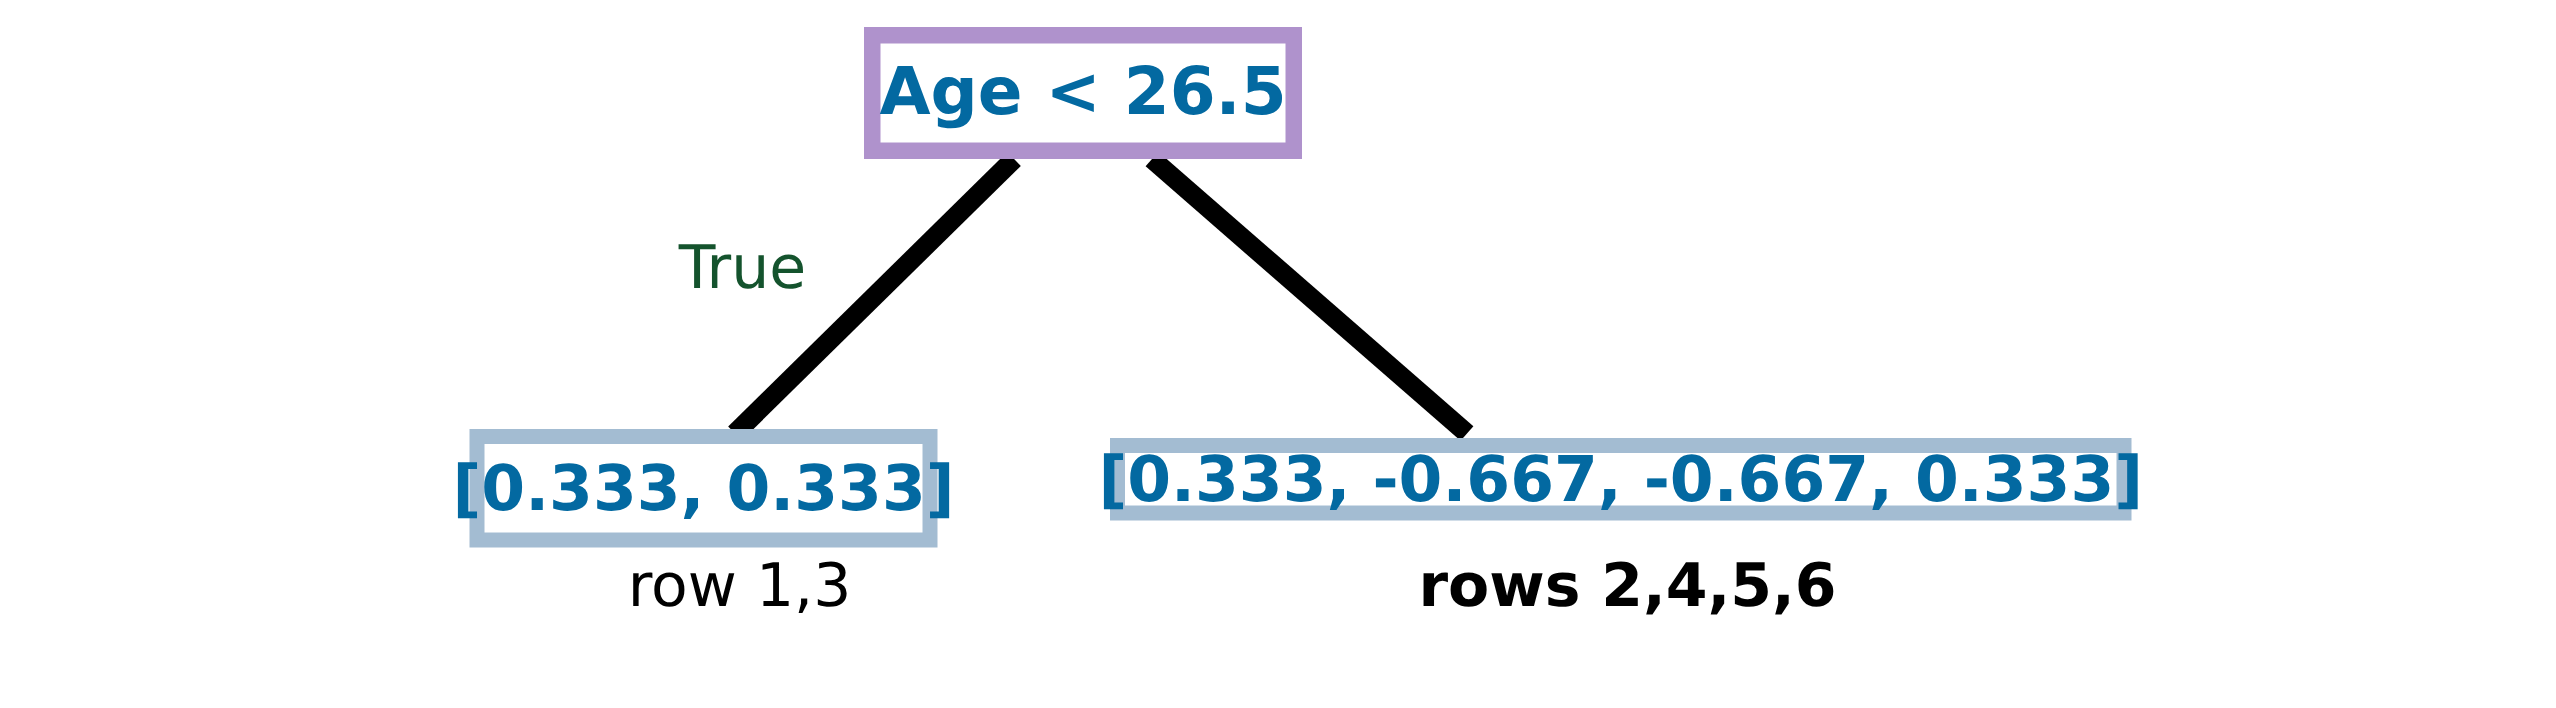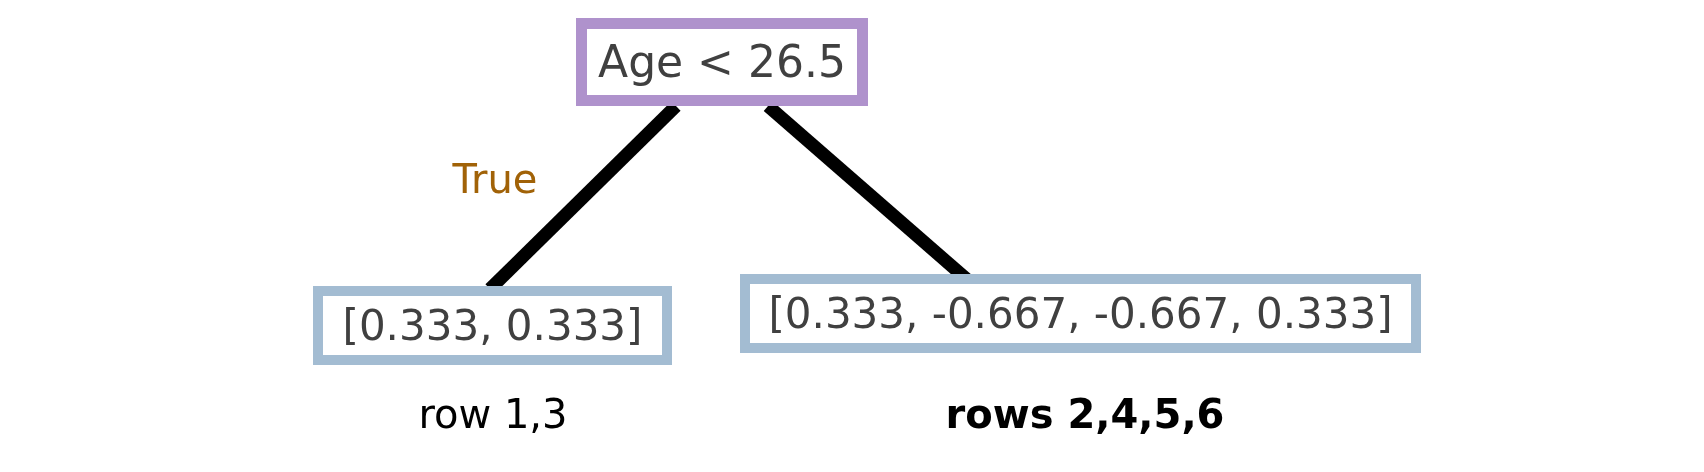--- a/index.html
+++ b/index.html
@@ -28,74 +28,74 @@
   .node {
     position: absolute;
     box-sizing: border-box;
     background: #ffffff;
     display: flex;
     align-items: center;
     justify-content: center;
     white-space: nowrap;
   }
   .node-text {
-    color: #404040;
+    color: #0369a1;
     line-height: 1;
+    font-weight: bold;
   }
   
   #root-node {
     left: 576px;
     top: 18px;
     width: 292px;
     height: 88px;
     border: 11px solid #af92cc;
   }
   #root-node .node-text {
     font-size: 44px;
   }
   
   .leaf {
     border: 10px solid #a3bcd2;
   }
   #leaf-left {
     left: 313px;
     top: 286px;
-    width: 359px;
+    width: 312px;
     height: 79px;
     justify-content: center;
   }
   #leaf-right {
     left: 740px;
-    top: 274px;
+    top: 292px;
     width: 681px;
-    height: 79px;
+    height: 55px;
   }
   .leaf .node-text {
     font-size: 42px;
   }
   
   .branch-label {
     position: absolute;
-    color: #a16207;
+    color: #14532d;
     font-size: 40px;
     line-height: 1;
     white-space: nowrap;
     transform: translate(-50%, -50%);
   }
   #label-true  { left: 495px; top: 179px; }
   #label-false { left: 991px; top: 179px; }
   
   .caption {
     position: absolute;
     color: #000000;
     font-size: 40px;
     line-height: 1;
     white-space: nowrap;
     transform: translate(-50%, 0);
-    margin-top: 23px;
   }
   #caption-left  { left: 493px;  top: 371px; }
   #caption-right { left: 1085px; top: 371px; font-weight: bold; }
 </style>
 </head>
 <body>
 
 <div id="canvas">
 
   <svg class="edges-layer" width="1704" height="472" viewBox="0 0 1704 472">

